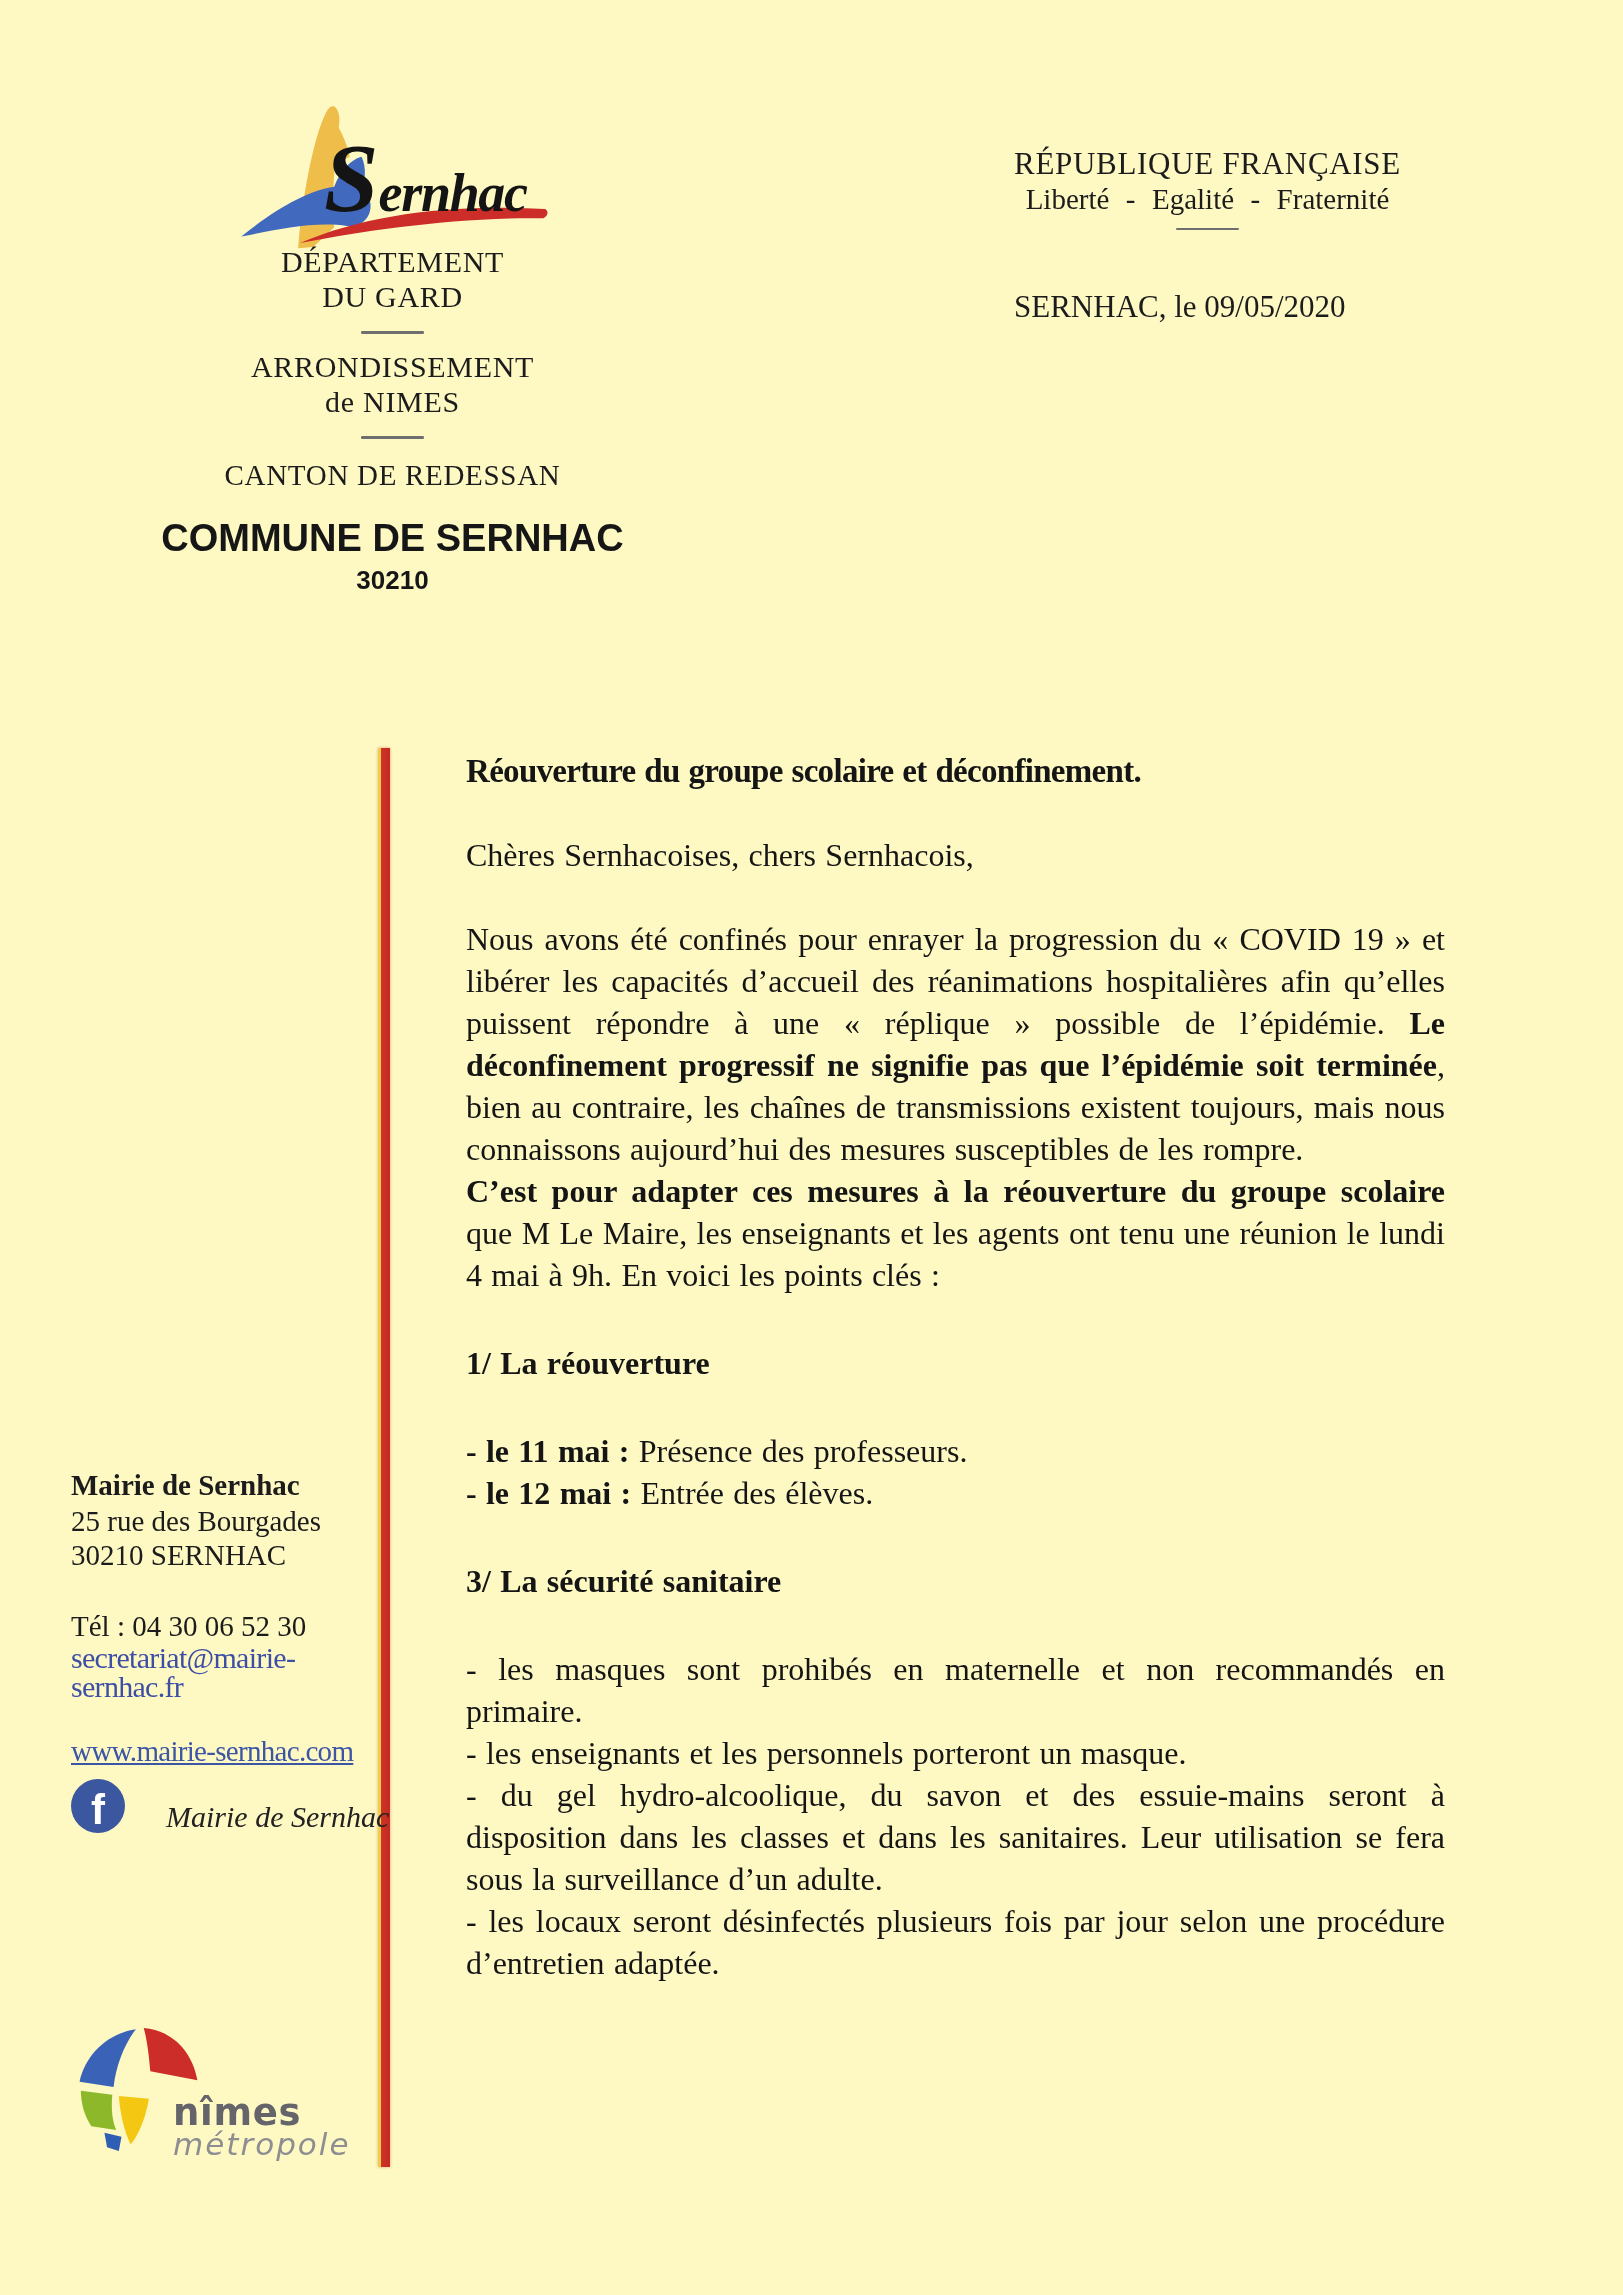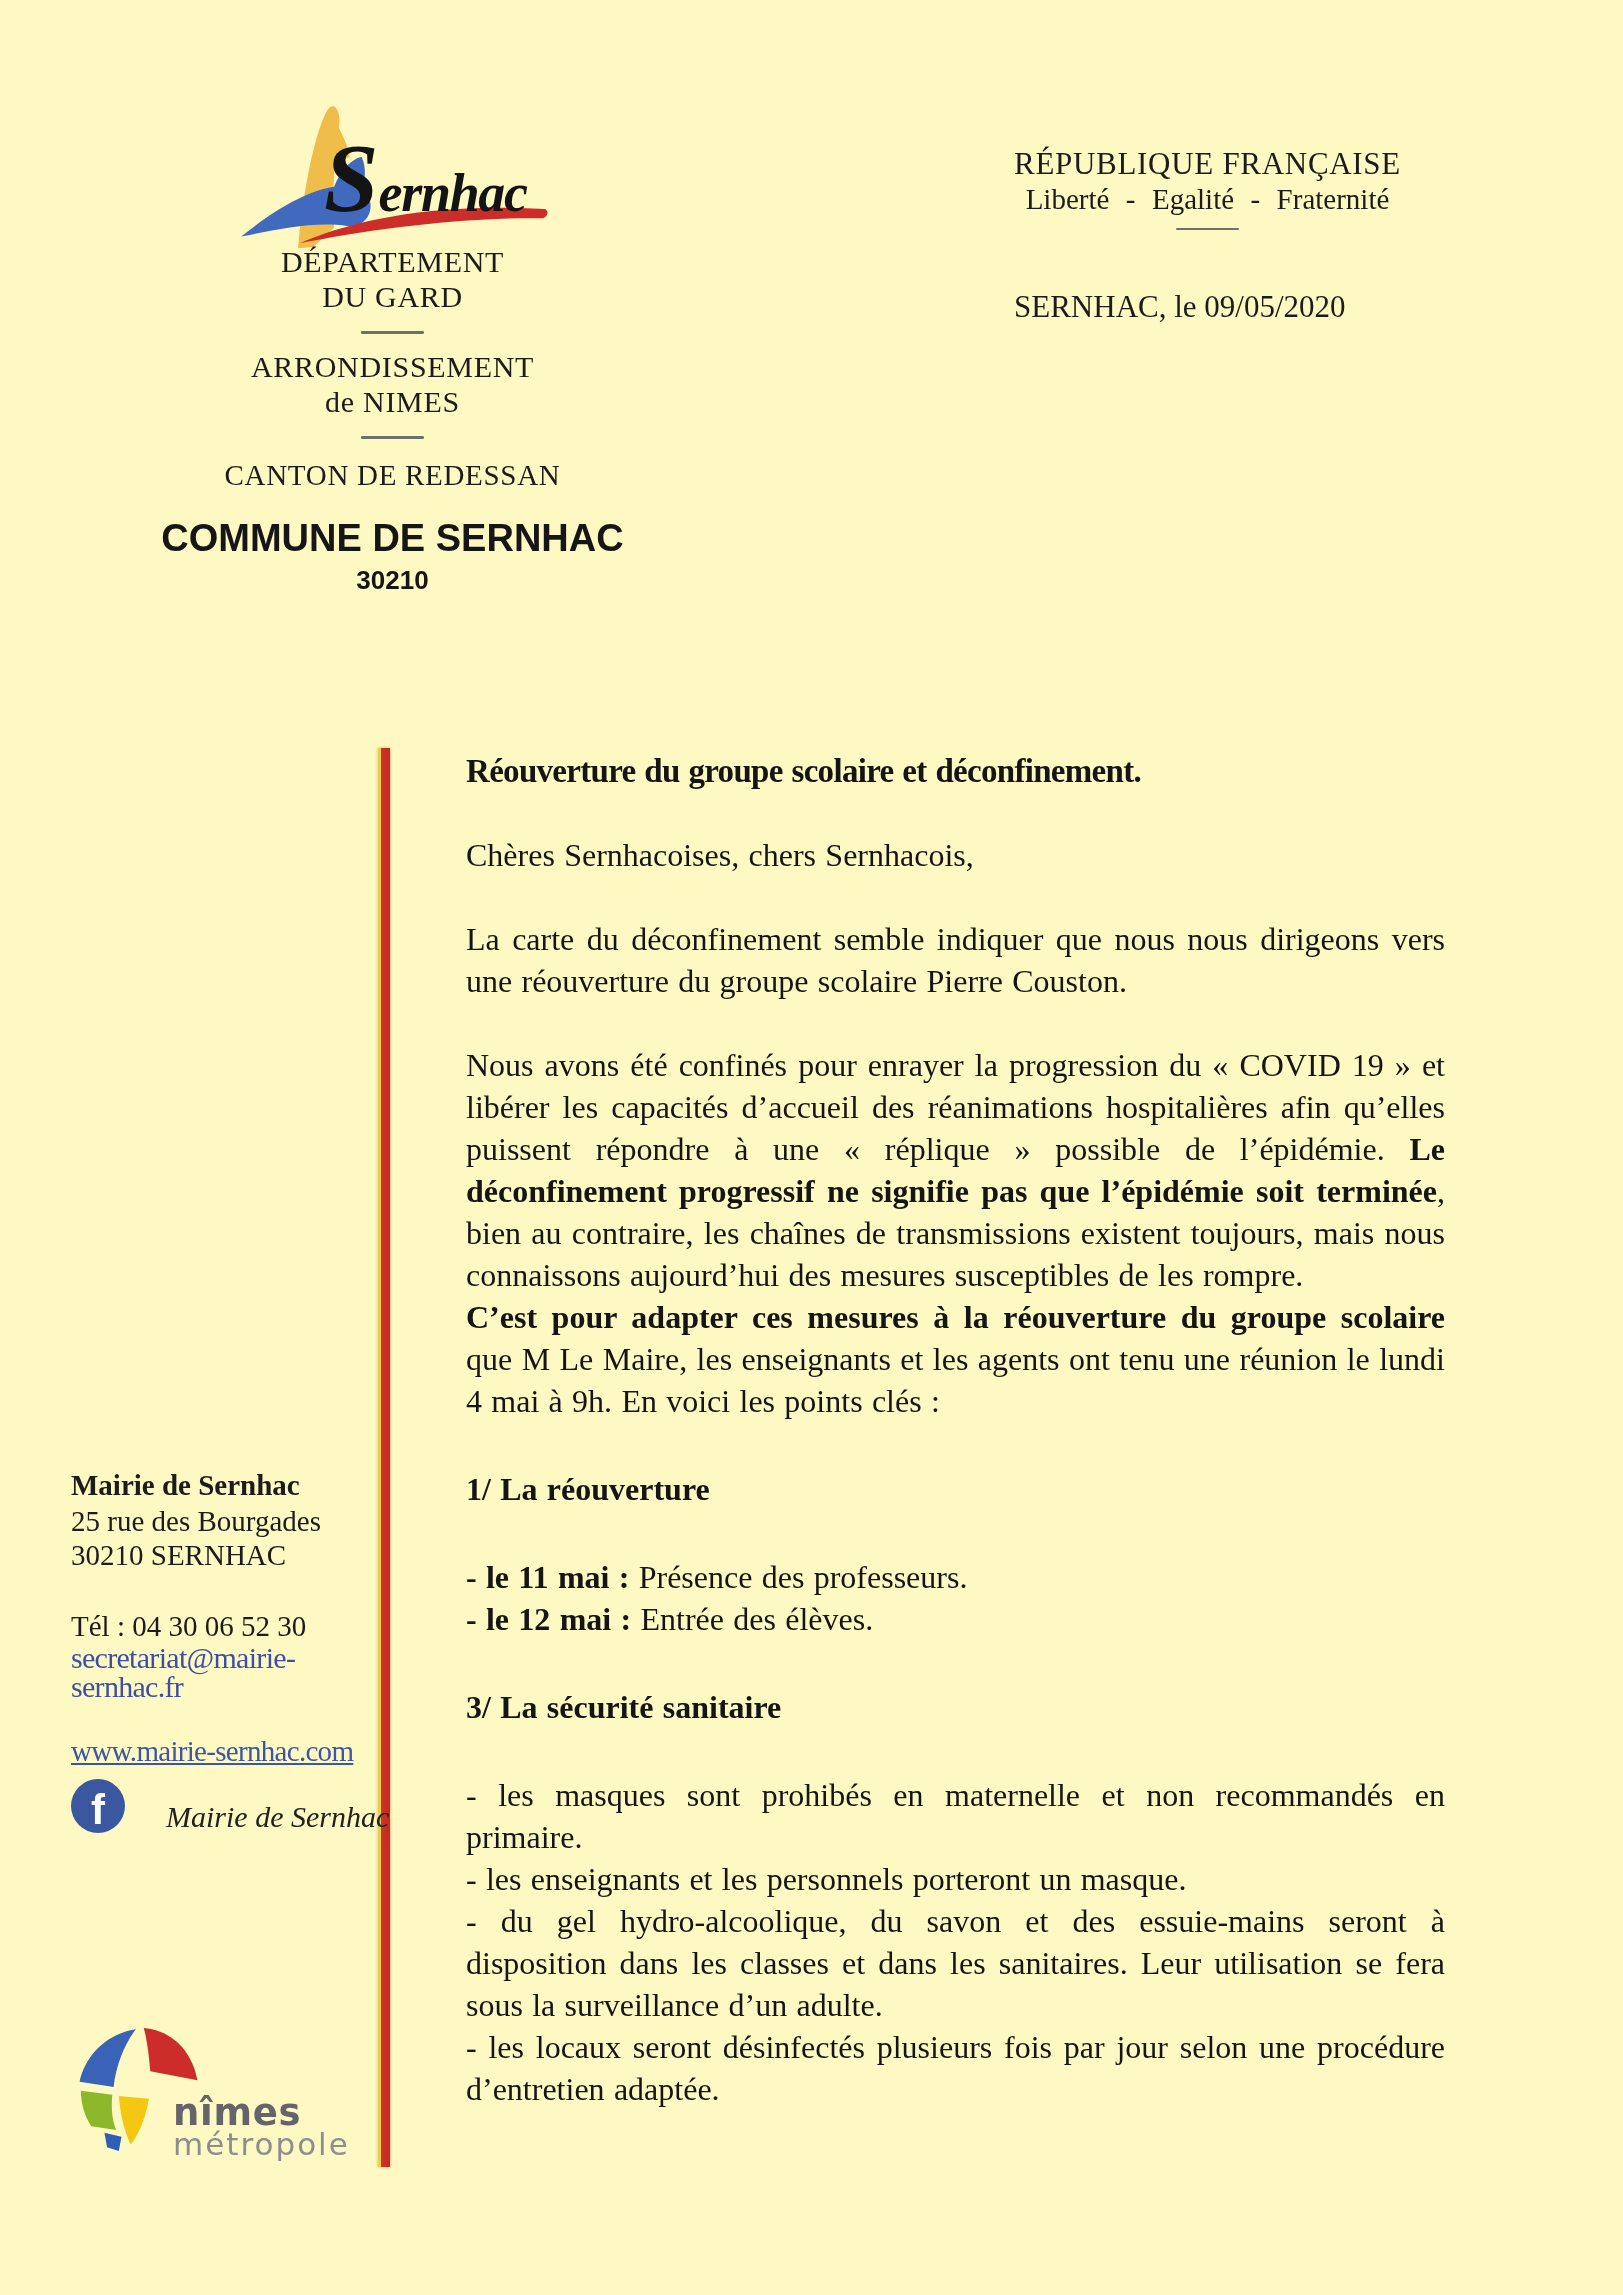--- a/index.html
+++ b/index.html
@@ -66,21 +66,21 @@
   
   .metropole{position:absolute;left:73px;top:2024px;width:314px;height:144px;}
   .met-nimes{
     position:absolute;left:100px;top:67px;
     font-family:"DejaVu Sans", sans-serif;font-weight:700;
     font-size:37px;color:#64646a;letter-spacing:0.7px;text-align:center;
   }
   .met-metropole{
     position:absolute;left:100px;top:102px;
     font-family:"DejaVu Sans", sans-serif;font-weight:400;
-    font-size:31px;color:#8d8d92;letter-spacing:2px;
+    font-size:31px;color:#8d8d92;letter-spacing:2px;font-style:italic;
   }
   
   .letter{position:absolute;left:466px;top:750px;width:979px;
     font-size:32px;line-height:42px;word-spacing:1.3px;color:#151515;}
   .letter p{margin:0;}
   .letter .just{text-align:justify;}
   .l-title{font-weight:700;font-size:33px;margin:0 0 42px 0 !important;letter-spacing:-0.7px;}
   .l-salut{margin:0 0 42px 0 !important;}
   .l-para1{margin:0 0 42px 0 !important;}
   .l-sec{font-weight:700;margin:46px 0 46px 0 !important;}
@@ -157,21 +157,20 @@
 
       <path d="M 48 166 L 74 172 L 70 194 L 52 188 Z" fill="#2f5fb5"></path>
     </svg>
     <div class="met-nimes">nîmes</div>
     <div class="met-metropole">métropole</div>
   </div>
 
   <div class="letter">
     <p class="l-title">Réouverture du groupe scolaire et déconfinement.</p>
     <p class="l-salut">Chères Sernhacoises, chers Sernhacois,</p>
-    <p class="l-para1 just">La carte du déconfinement semble indiquer que nous nous dirigeons vers une réouverture du groupe scolaire Pierre Couston.</p>
     <p class="just"><span>Nous avons été confinés pour enrayer la progression du « COVID 19 » et libérer les capacités d’accueil des réanimations hospitalières afin qu’elles puissent répondre à une « réplique » possible de l’épidémie. </span><b>Le déconfinement progressif ne signifie pas que l’épidémie soit terminée</b><span>, bien au contraire, les chaînes de transmissions existent toujours, mais nous connaissons aujourd’hui des mesures susceptibles de les rompre.</span></p>
     <p class="just"><b>C’est pour adapter ces mesures à la réouverture du groupe scolaire</b><span> que M Le Maire, les enseignants et les agents ont tenu une réunion le lundi 4 mai à 9h. En voici les points clés :</span></p>
     <p class="l-sec">1/ La réouverture</p>
     <p class="l-bullets"><b>- le 11 mai :</b><span> Présence des professeurs.</span></p>
     <p class="l-bullets"><b>- le 12 mai :</b><span> Entrée des élèves.</span></p>
     <p class="l-sec2">3/ La sécurité sanitaire</p>
     <p class="just">- les masques sont prohibés en maternelle et non recommandés en primaire.</p>
     <p class="just">- les enseignants et les personnels porteront un masque.</p>
     <p class="just">- du gel hydro-alcoolique, du savon et des essuie-mains seront à disposition dans les classes et dans les sanitaires. Leur utilisation se fera sous la surveillance d’un adulte.</p>
     <p class="just">- les locaux seront désinfectés plusieurs fois par jour selon une procédure d’entretien adaptée.</p>

